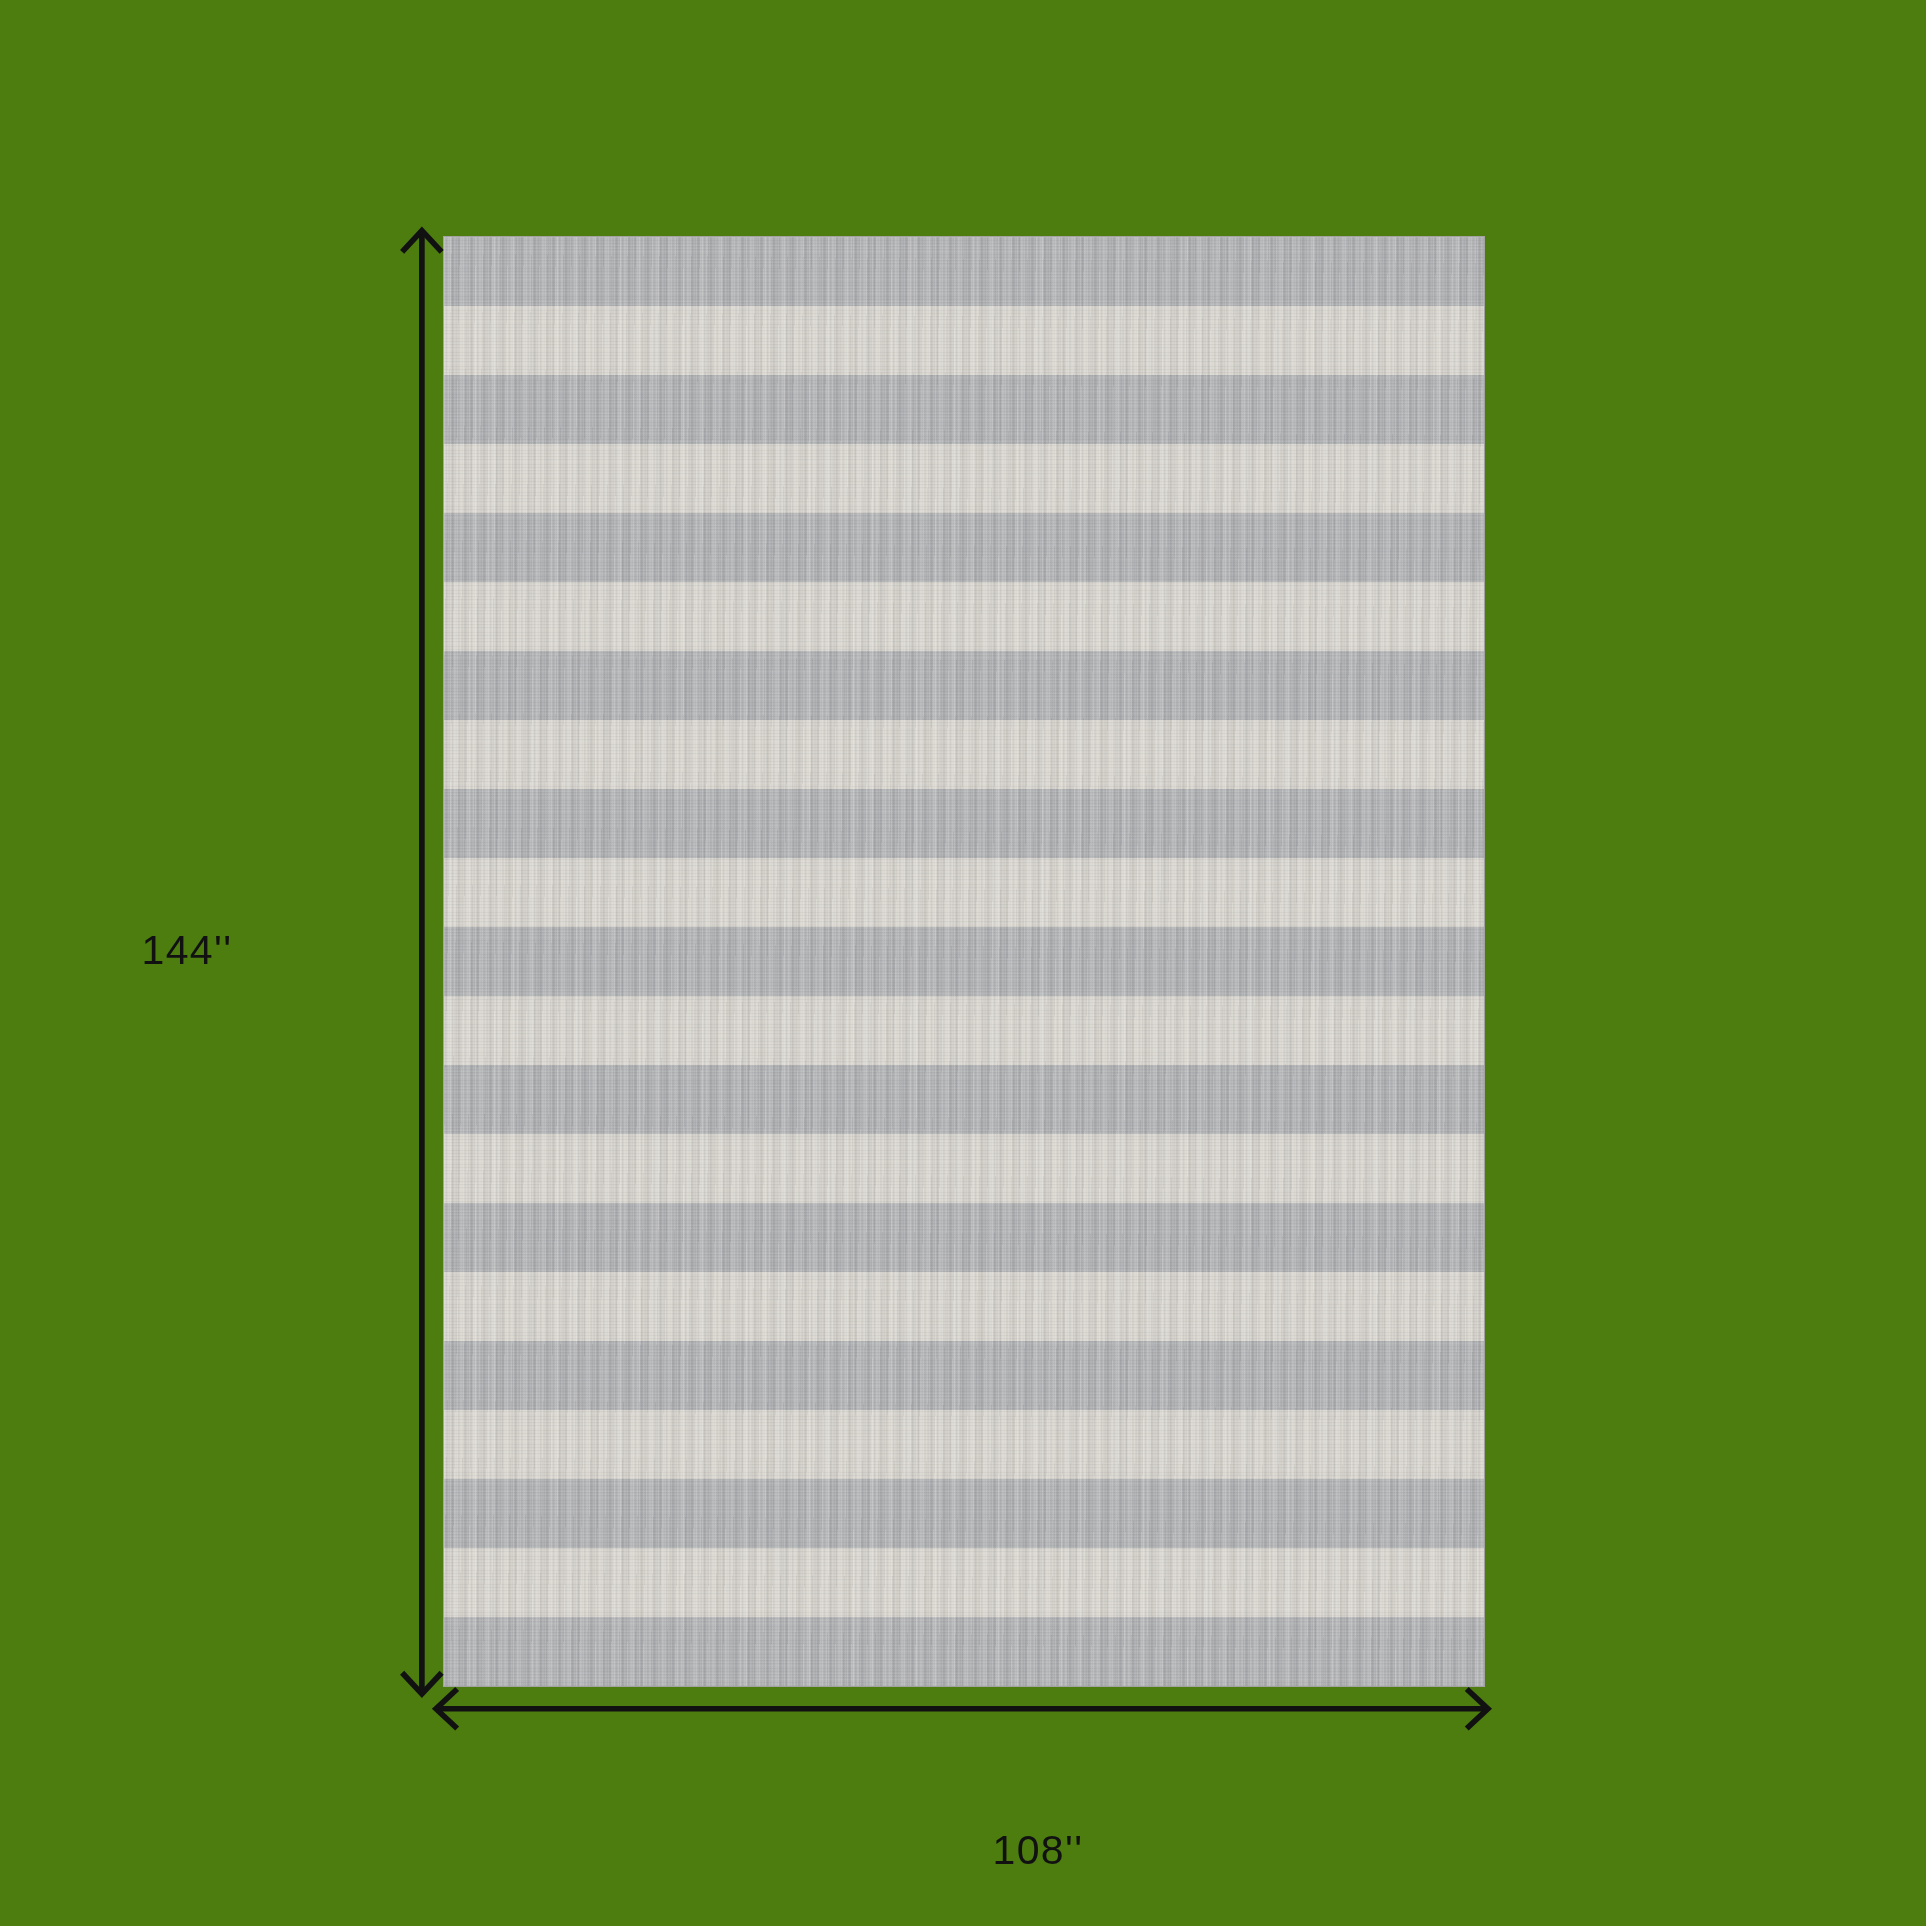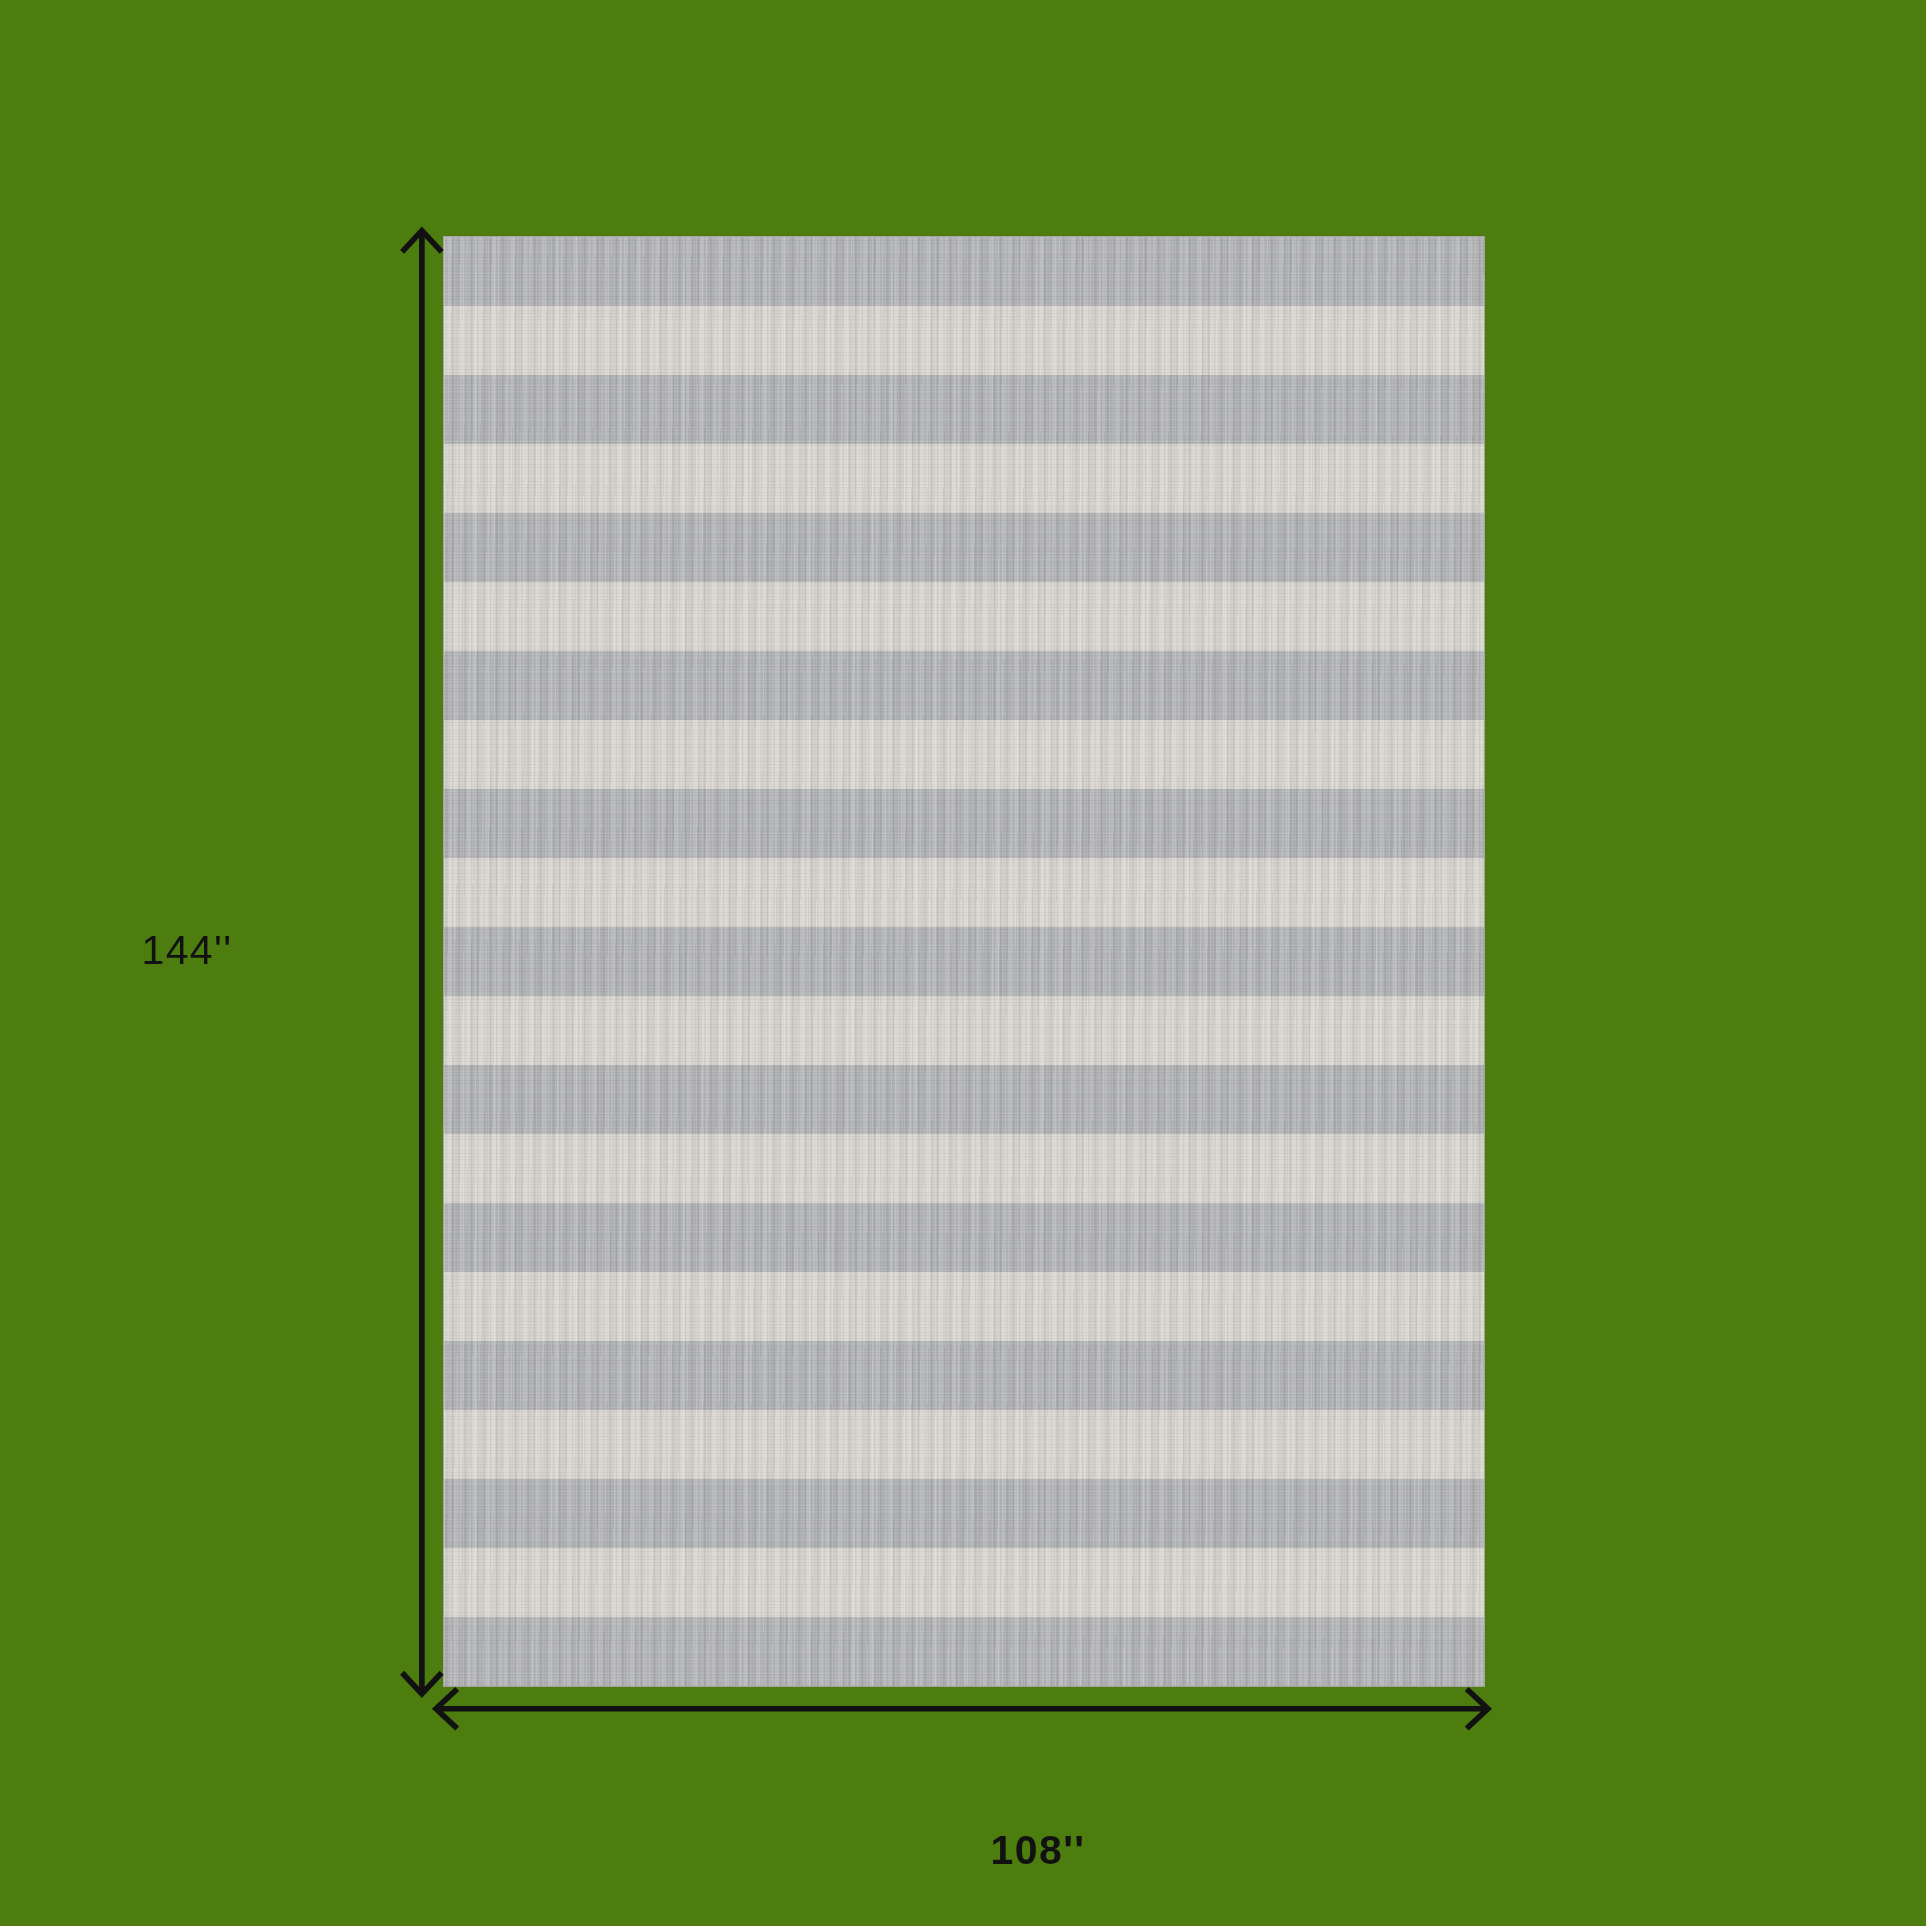--- a/index.html
+++ b/index.html
@@ -79,21 +79,20 @@
   }
   .dim-label-height {
     left: 92px;
     top: 930px;
     width: 190px;
   }
   .dim-label-width {
     left: 943px;
     top: 1830px;
     width: 190px;
-    font-weight: bold;
   }
 </style>
 </head>
 <body>
 
 <div class="canvas">
 
   <div class="rug">
       <div class="stripe" style="background: rgb(176, 177, 179);"></div>
       <div class="stripe" style="background: rgb(215, 212, 205);"></div>

